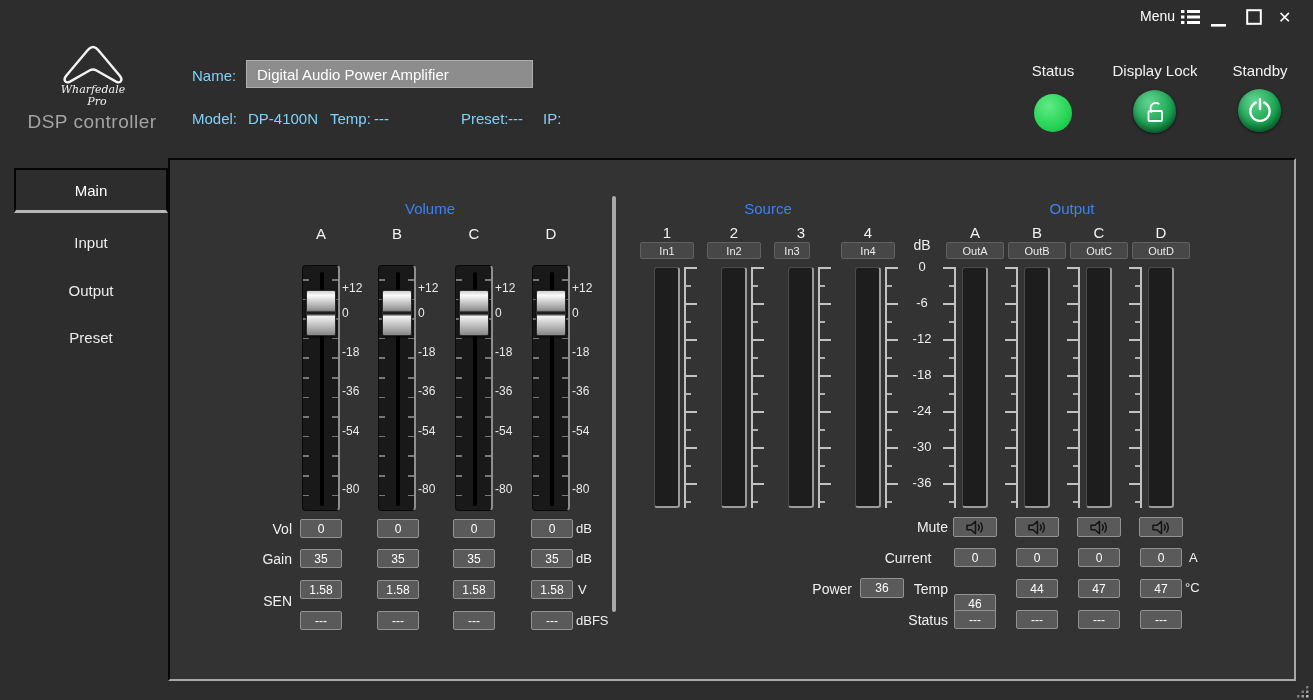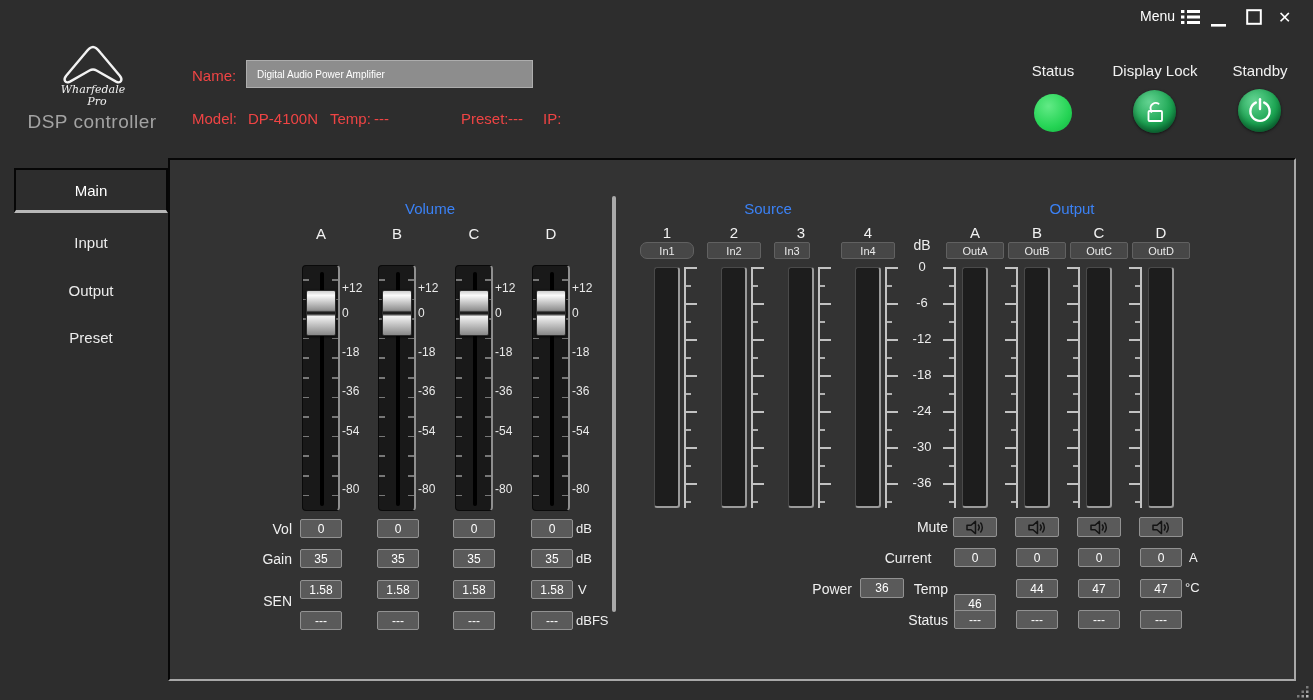--- a/index.html
+++ b/index.html
@@ -12,24 +12,24 @@
   .rt{text-align:right;}
 
   
   .tb-label{font-size:14px;color:#fff;}
   .winbtn{color:#fff;cursor:default;}
 
   
   .app-title{font-size:19px;color:#a3a3a3;letter-spacing:.5px;}
 
   
-  .lab15{font-size:15px;color:#ef4444;}
+  .lab15{font-size:15px;color:#7dd3fc;}
   .name-input{
     position:absolute;left:246px;top:60px;width:287px;height:28px;box-sizing:border-box;
-    background:#8d8d8d;border:1px solid #adadad;color:#fff;font-size:10px;padding:0 10px;
+    background:#8d8d8d;border:1px solid #adadad;color:#fff;font-size:15px;padding:0 10px;
     font-family:"Liberation Sans","DejaVu Sans",sans-serif;outline:none;
   }
 
   
   .ind-label{font-size:15px;color:#f2f2f2;}
   .status-lamp{
     position:absolute;left:1034px;top:94px;width:38px;height:38px;border-radius:50%;
     background:radial-gradient(circle at 38% 32%, #62ea86, #25d455 60%, #13b23f 100%);
   }
   .sphere{
@@ -282,21 +282,21 @@
   <div class="unit" style="left:576px;top:613px;">dBFS</div>
 
   <div class="divider"></div>
 
   <div class="abs sec-title ctr" style="left:727px;top:200px;width:82px;">Source</div>
   <div class="abs ch-label" style="left:647px;top:224px;">1</div>
   <div class="abs ch-label" style="left:714px;top:224px;">2</div>
   <div class="abs ch-label" style="left:781px;top:224px;">3</div>
   <div class="abs ch-label" style="left:848px;top:224px;">4</div>
 
-  <div class="io-btn" style="left:640px;top:242px;width:54px;border-radius:7px;">In1</div>
+  <div class="io-btn" style="left:640px;top:242px;width:54px;">In1</div>
   <div class="io-btn" style="left:707px;top:242px;width:54px;">In2</div>
   <div class="io-btn" style="left:774px;top:242px;width:36px;">In3</div>
   <div class="io-btn" style="left:841px;top:242px;width:54px;">In4</div>
 
   <div class="meter-col" style="left:654px;width:45px;">
     <div class="meter-bar" style="left:0;"></div>
       <div class="ruler ruler-r" style="left:30px;"></div>
   </div>
   <div class="meter-col" style="left:721px;width:45px;">
     <div class="meter-bar" style="left:0;"></div>

